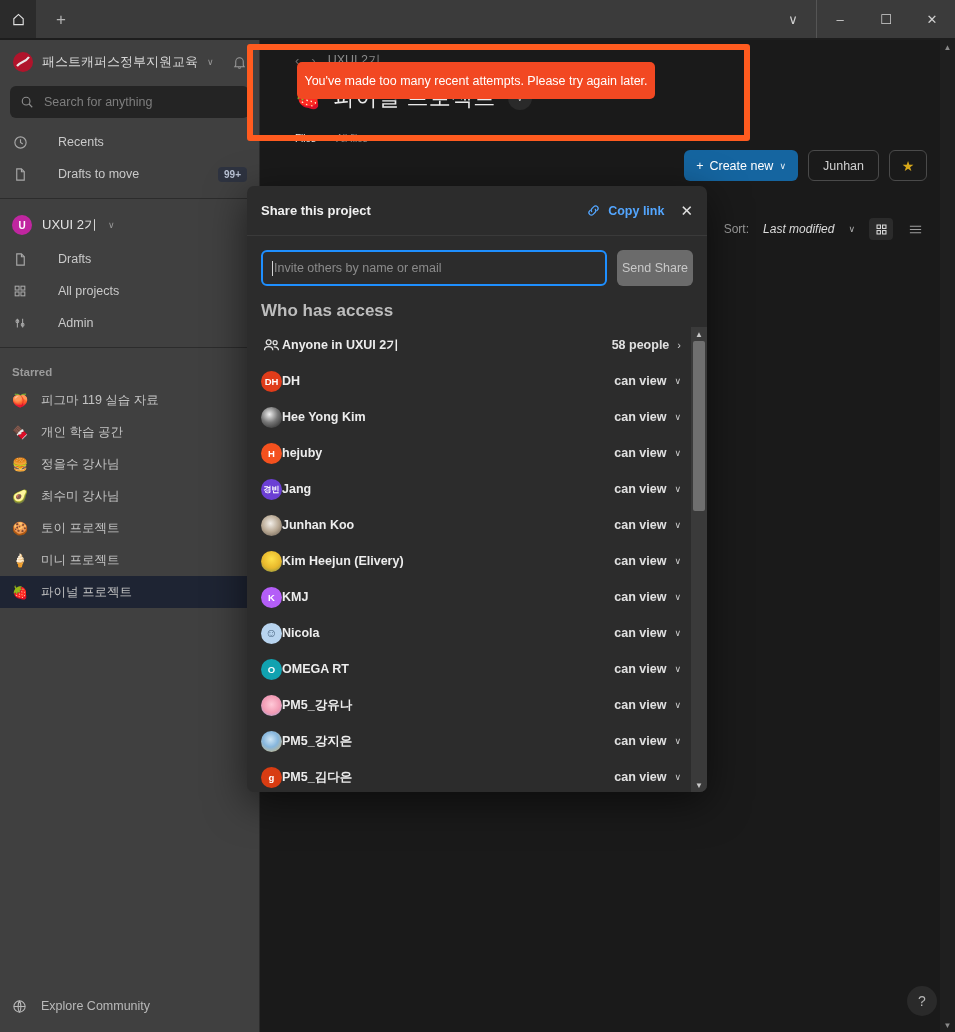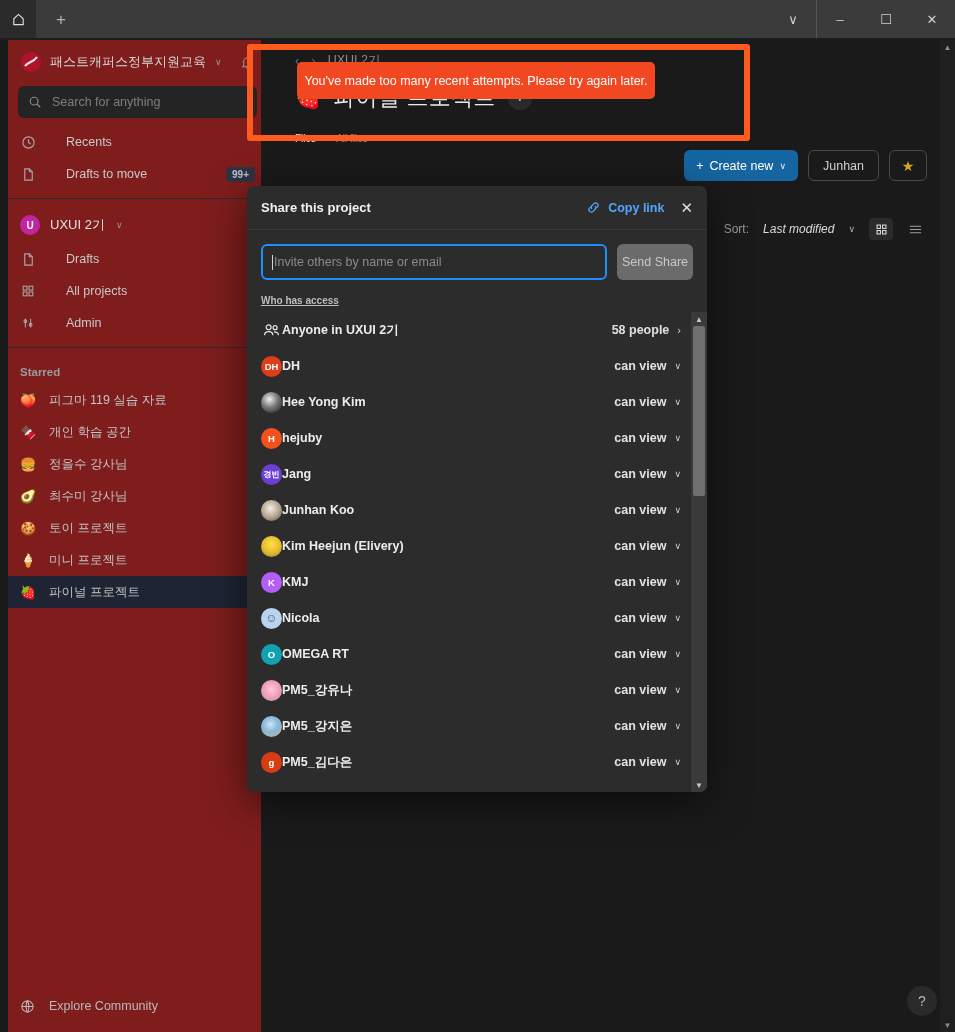--- a/index.html
+++ b/index.html
@@ -31,22 +31,22 @@
     width: 46px; height: 38px; display: flex; align-items: center; justify-content: center;
     color: #d0d0d0; font-size: 13px;
   }
   .winctl .sep { width: 1px; height: 38px; background: #555; }
   .browser-underline {
     position: absolute; left: 0; top: 38px; width: 955px; height: 2px; background: #1d1d1d;
   }
 
   
   .sidebar {
-    position: absolute; left: 8px; top: 40px; width: 260px; height: 992px;
-    background: #7f1d1d; border-right: 1px solid #2c2c2c;
+    position: absolute; left: 0; top: 40px; width: 260px; height: 992px;
+    background: #404040; border-right: 1px solid #2c2c2c;
   }
   .org-row {
     display: flex; align-items: center; height: 44px; padding: 0 12px; gap: 8px;
   }
   .org-logo { width: 22px; height: 22px; flex: none; }
   .org-name {
     font-size: 13px; color: #d6d6d6; white-space: nowrap; overflow: hidden;
   }
   .org-caret { color: #9a9a9a; font-size: 9px; margin-left: 1px; }
   .bell { margin-left: auto; color: #9a9a9a; display: flex; align-items: center; }
@@ -159,21 +159,21 @@
   }
 
   
   .dialog {
     position: absolute; left: 247px; top: 186px; width: 460px; height: 606px;
     background: #2c2c2c; border-radius: 7px; z-index: 50;
     box-shadow: 0 10px 40px rgba(0,0,0,.55);
     overflow: hidden; display: flex; flex-direction: column;
   }
   .dlg-head {
-    height: 44px; display: flex; align-items: center; padding: 12px 14px;
+    height: 50px; display: flex; align-items: center; padding: 12px 14px;
     border-bottom: 1px solid #3a3a3a; flex: none;
   }
   .dlg-title { font-size: 13px; font-weight: bold; color: #f0f0f0; }
   .copy-link {
     margin-left: auto; display: flex; align-items: center; gap: 7px;
     color: #53a6ff; font-size: 12.5px; font-weight: bold;
   }
   .dlg-close { margin-left: 16px; color: #e0e0e0; font-size: 15px; display: flex; }
 
   .invite-row { display: flex; gap: 10px; padding: 14px 14px 12px 14px; flex: none; }
@@ -183,21 +183,21 @@
     color: #8b8b8b; font-size: 12.5px; position: relative;
   }
   .caret-bar {
     display: inline-block; width: 1px; height: 15px; background: #d4d4d4; margin-right: 1px;
   }
   .send-invite {
     width: 76px; height: 36px; border-radius: 6px; background: #6b6b6b; color: #c9c9c9;
     display: flex; align-items: center; justify-content: center; font-size: 12.5px;
   }
 
-  .who-label { font-size: 10px; font-weight: bold; color: #bdbdbd; padding: 3px 14px 6px 14px; flex: none; text-decoration: underline; }
+  .who-label { font-size: 17px; font-weight: bold; color: #bdbdbd; padding: 3px 14px 6px 14px; flex: none; }
 
   .list-wrap { position: relative; flex: 1; overflow: hidden; }
   .list { position: absolute; inset: 0 16px 0 0; overflow: hidden; }
   .row {
     display: flex; align-items: center; height: 36px; padding: 0 10px 0 14px; 
   }
   .row .name { font-size: 12.5px; color: #ededed; font-weight: bold; }
   .row .right {
     margin-left: auto; display: flex; align-items: center; gap: 8px;
     font-size: 12.5px; color: #e0e0e0; font-weight: bold; justify-content: center;

